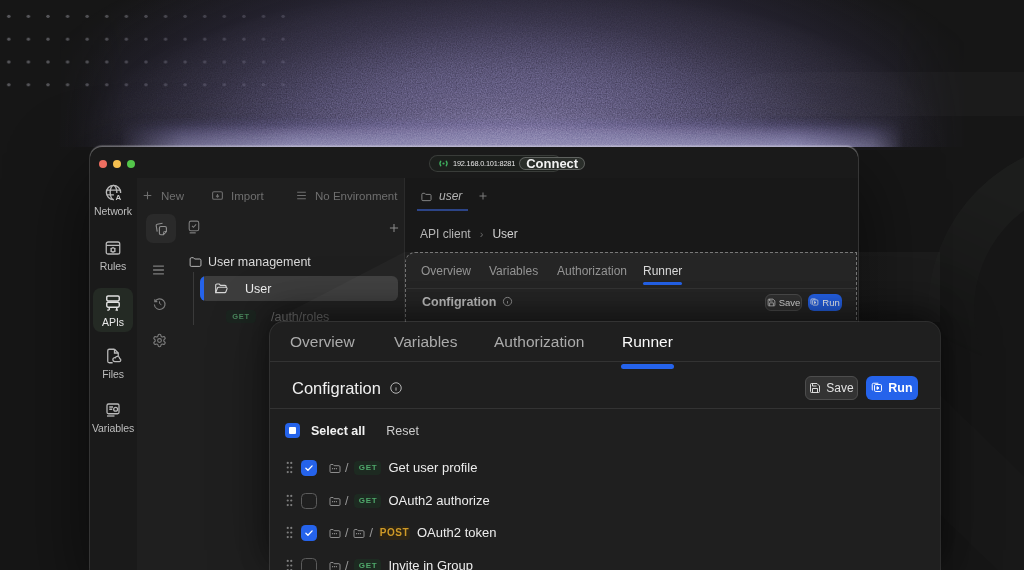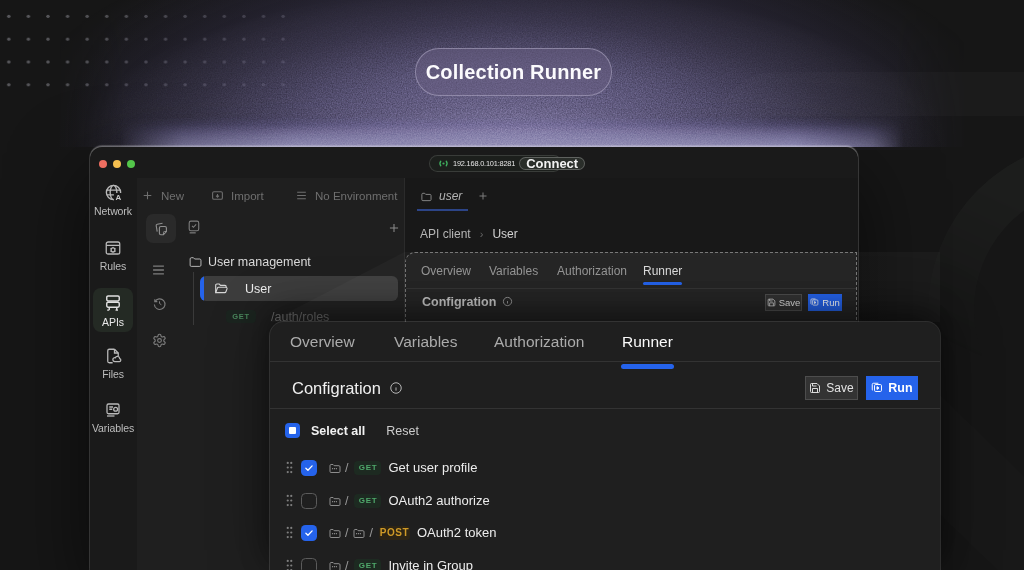--- a/index.html
+++ b/index.html
@@ -97,21 +97,21 @@
 
   .dashedpanel { left:405px; top:252px; width:452px; height:318px; background:#262626;
     border:1.5px dashed rgba(210,210,210,.48); border-bottom:none;
     border-top-left-radius:10px; }
   .dp-tabs { position:absolute; top:11px; display:flex; color:#969696; font-size:12px; }
   .dp-tabs .on { color:#dcdcdc; }
   .dp-underline { position:absolute; left:237px; top:29px; width:39px; height:2.5px; background:#2563eb; border-radius:2px; }
   .dp-div { position:absolute; left:0; top:35px; width:100%; height:1px; background:#353535; }
   .dp-config { position:absolute; left:16px; top:40px; height:17px; display:flex; align-items:center; gap:6px;
     color:#c9c9c9; font-size:12.5px; font-weight:600; }
-  .btn { border-radius:0; display:flex; align-items:center; justify-content:center; }
+  .btn { border-radius:6px; display:flex; align-items:center; justify-content:center; }
   .btn.dark { background:#333333; border:1px solid #4d4d4d; color:#e3e3e3; }
   .btn.blue { background:#2563eb; color:#fff; }
 
   .beam { left:270px; top:252px; width:670px; height:70px;
     background:linear-gradient(rgba(255,255,255,.028), rgba(255,255,255,.028));
     clip-path:polygon(20.1% 0, 100% 0, 100% 100%, 0 100%); }
 
   
   .overlay { left:270px; top:322px; width:670px; height:248px;
     background:#1f1f1f; border-radius:14px 14px 0 0;
@@ -151,21 +151,20 @@
     <defs>
       <filter id="nf" x="0" y="0" width="100%" height="100%">
         <feTurbulence type="fractalNoise" baseFrequency="0.8" numOctaves="2" stitchTiles="stitch" result="t"></feTurbulence>
         <feColorMatrix in="t" type="matrix" values="0 0 0 0 0.75  0 0 0 0 0.72  0 0 0 0 0.95  0 0 0 0.9 0"></feColorMatrix>
       </filter>
     </defs>
     <rect width="904" height="147" filter="url(#nf)"></rect>
   </svg>
   </div>
   <div class="abs glow2"></div>
-  <div class="abs cr-pill">Collection Runner</div>
 
   <div class="abs window"></div>
 
   <div class="abs tl" style="left:99px;background:#ef6e61;"></div>
   <div class="abs tl" style="left:113px;background:#f5bf4f;"></div>
   <div class="abs tl" style="left:127px;background:#53c64a;"></div>
   <div class="abs addr">
     <svg width="11" height="9" viewBox="0 0 22 18" fill="none" stroke="#3fae5e" stroke-width="2.6" stroke-linecap="round">
       <circle cx="11" cy="9" r="2.2" fill="#3fae5e" stroke="none"></circle>
       <path d="M5.5 13.5 a7.5 7.5 0 0 1 0-9 M16.5 4.5 a7.5 7.5 0 0 1 0 9"></path>

